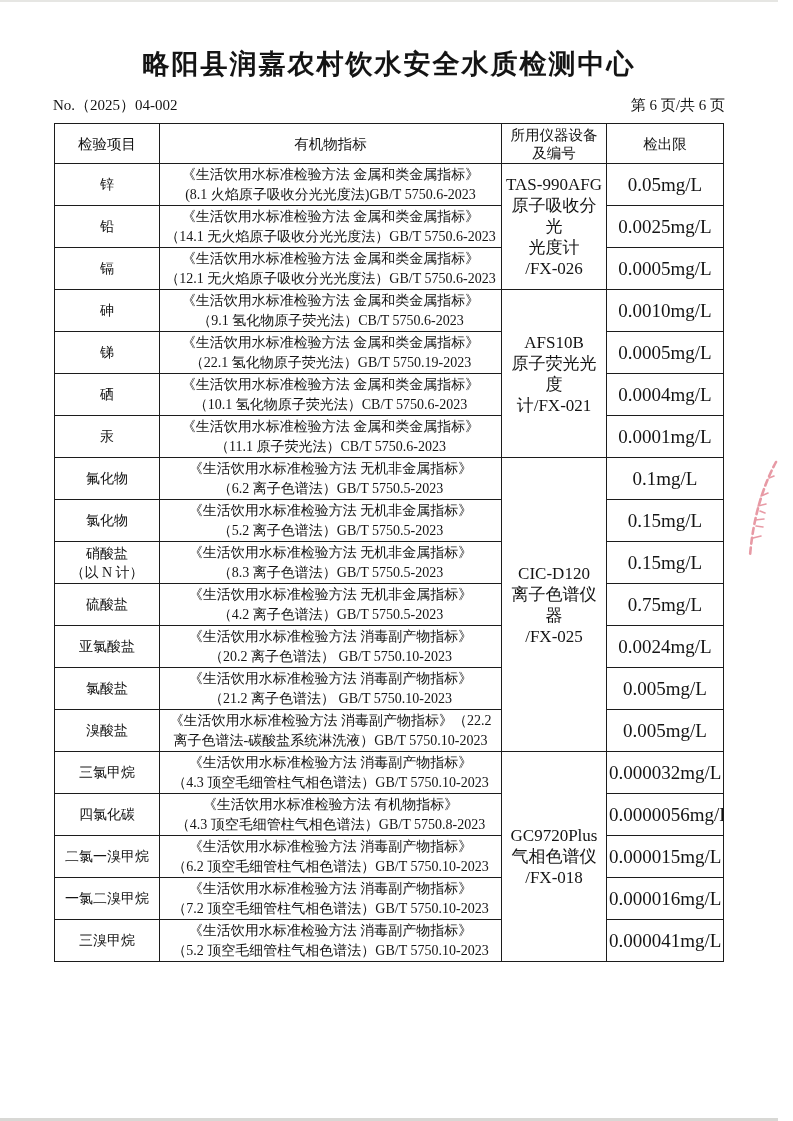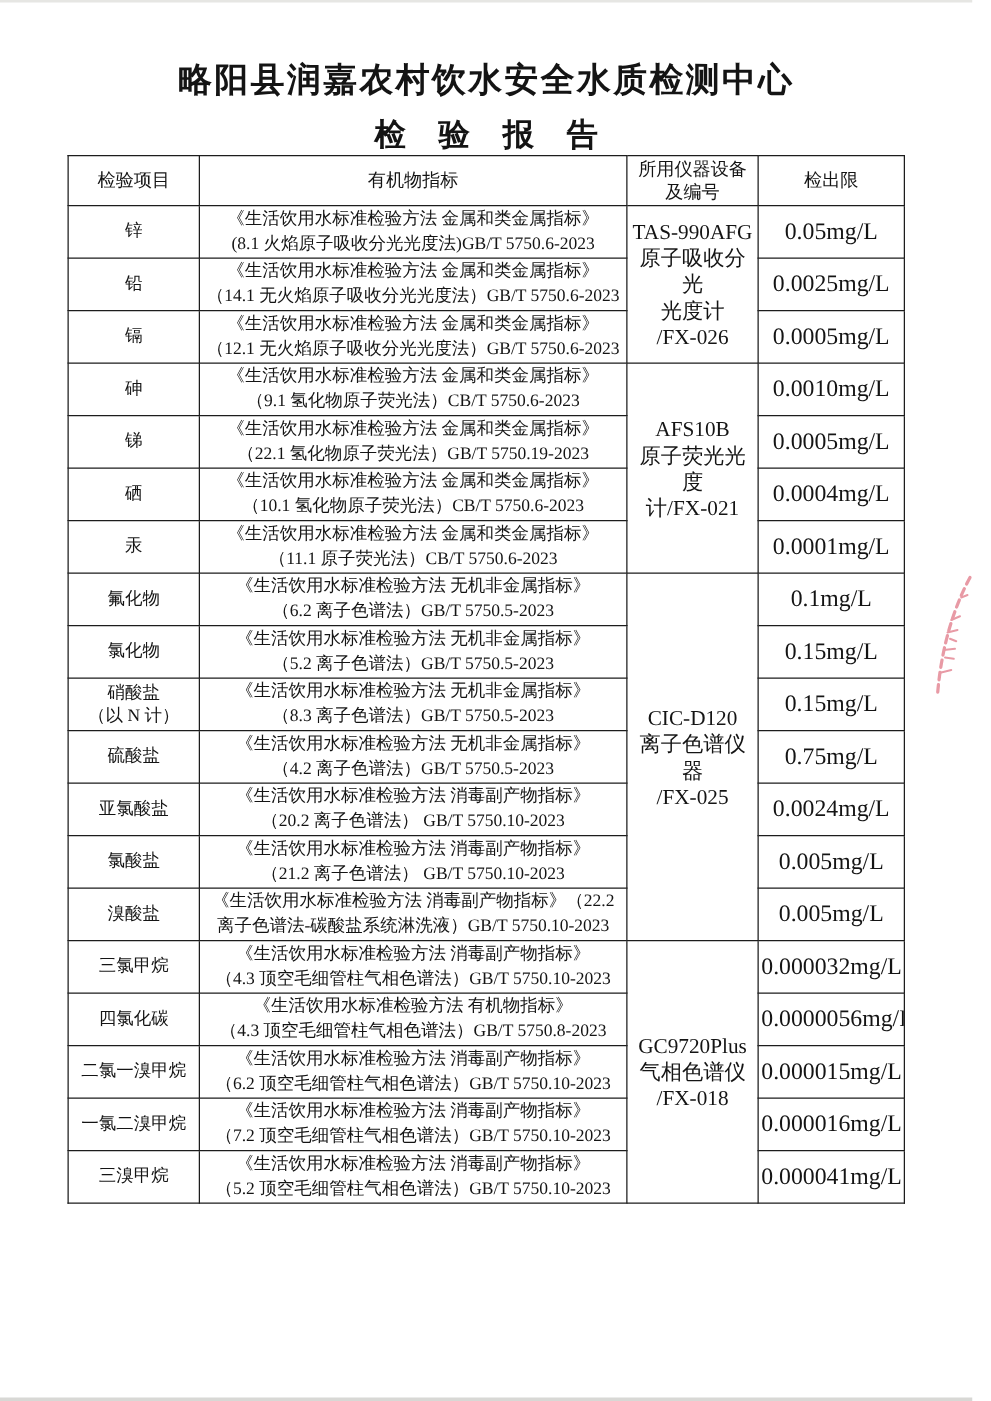--- a/index.html
+++ b/index.html
@@ -89,22 +89,25 @@
     pointer-events:none;
   }
 </style>
 </head>
 <body>
 
 <div class="page">
   <div class="scan-edge-top"></div>
 
   <div class="org-title">略阳县润嘉农村饮水安全水质检测中心</div>
-  <div class="report-title">检 验 报 告</div>
-
+
+  <div class="meta-row">
+    <span>No.（2025）04-002</span>
+    <span>第 6 页/共 6 页</span>
+  </div>
 
   <table class="report">
     <colgroup>
       <col style="width:105px">
       <col style="width:342px">
       <col style="width:105px">
       <col style="width:117px">
     </colgroup>
     <thead>
         <tr>

